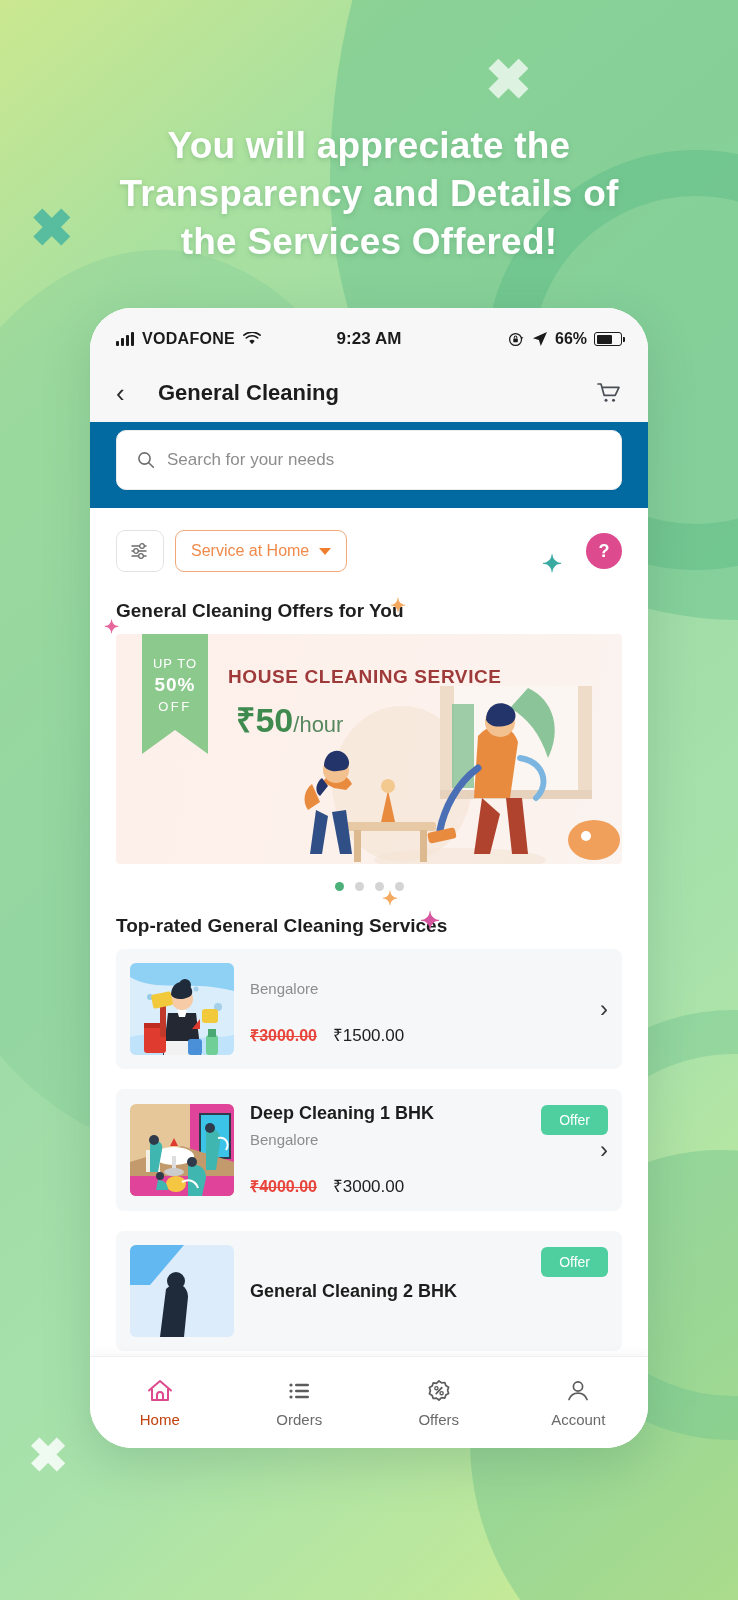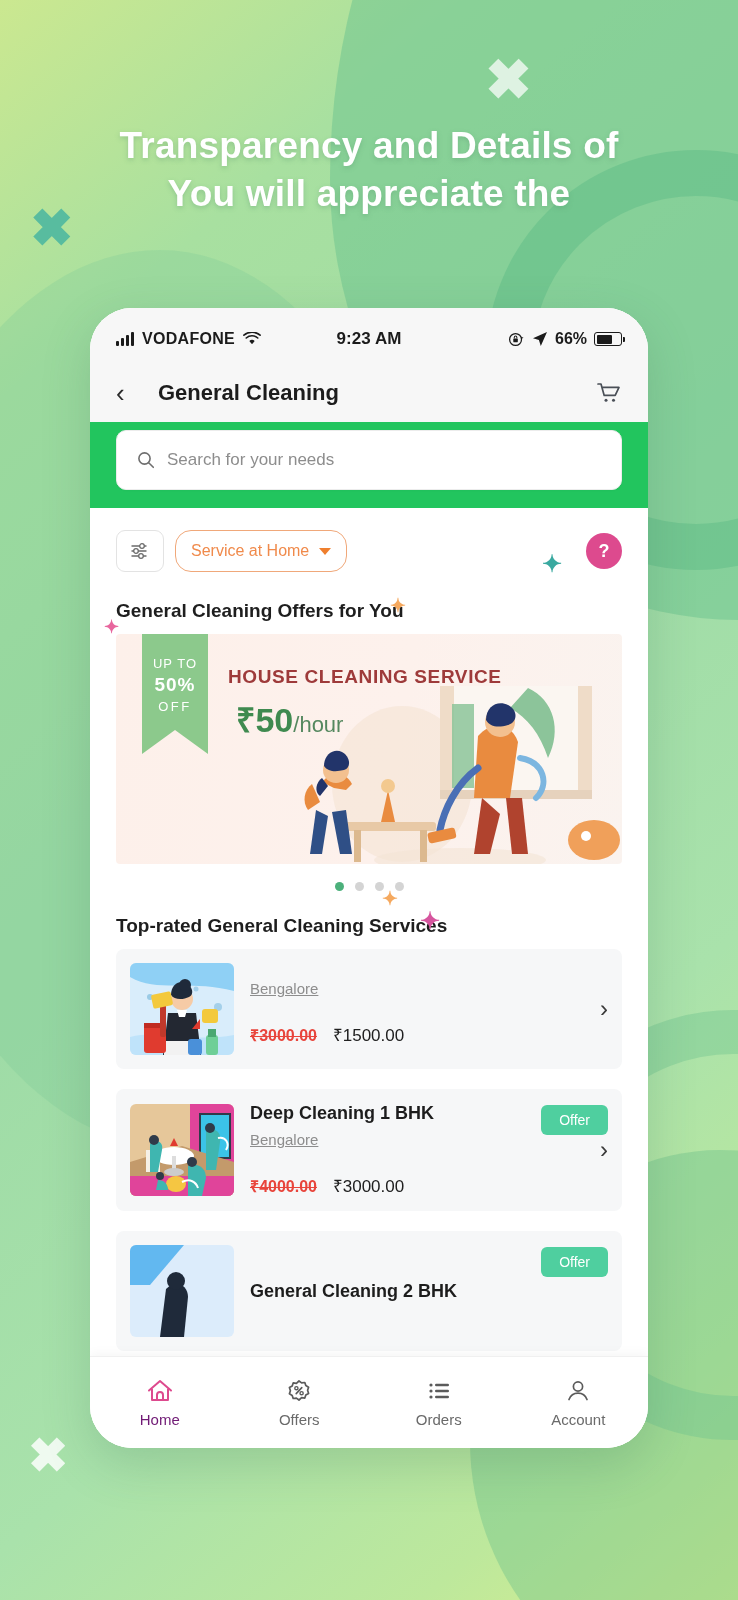--- a/index.html
+++ b/index.html
@@ -115,21 +115,21 @@
   
   .appbar {
     height: 58px; background: #f7f7f7;
     display: flex; align-items: center;
     padding: 0 26px;
   }
   .back-ico { font-size: 26px; color: #2b2b2b; width: 30px; line-height:1; }
   .appbar-title { flex:1; font-size: 22px; font-weight: 600; color: #1c1c1c; margin-left: 12px; }
 
   
-  .searchwrap { background: #22c55e; padding: 8px 26px 18px 26px; }
+  .searchwrap { background: #0369a1; padding: 8px 26px 18px 26px; }
   .searchbox {
     background: #fff; border: 1px solid #ececec; border-radius: 10px;
     height: 60px; display: flex; align-items: center; gap: 12px;
     padding: 0 20px;
     box-shadow: 0 1px 2px rgba(0,0,0,.03);
   }
   .searchbox input {
     border: none; outline: none; flex: 1;
     font-family: inherit; font-size: 17px; color: #8a8a8a; background: transparent;
   }
@@ -139,21 +139,21 @@
   .filterrow {
     display: flex; align-items: center; gap: 11px;
     padding: 22px 26px 6px 26px; background: #fff;
   }
   .filter-sq {
     width: 48px; height: 42px; border: 1px solid #e3e3e3; border-radius: 9px;
     display: flex; align-items: center; justify-content: center; background: #fff;
     flex: none;
   }
   .chip {
-    height: 42px; border-radius: 16px; border: 1px solid #e0e0e0;
+    height: 42px; border-radius: 9px; border: 1px solid #e0e0e0;
     display: flex; align-items: center; gap: 10px;
     padding: 0 15px; font-size: 16px; color: #4b4b4b; background: #fff;
     white-space: nowrap;
   }
   .chip.active { border-color: #f0a87a; color: #f08a4b; }
   .caret { width:0;height:0;border-left:6px solid transparent;border-right:6px solid transparent;border-top:7px solid #3a3a3a; }
   .chip.active .caret { border-top-color: #ef7f2e; }
   .help-btn {
     margin-left: auto;
     width: 36px; height: 36px; border-radius: 50%;
@@ -205,21 +205,21 @@
   
   .cards { padding: 0 26px; display: flex; flex-direction: column; gap: 20px; }
   .card {
     background: #f6f7f8; border-radius: 8px;
     display: flex; align-items: center; gap: 16px;
     padding: 14px; position: relative; min-height: 118px;
   }
   .card-thumb { width: 104px; height: 92px; border-radius: 6px; flex: none; overflow: hidden; }
   .card-body { flex: 1; min-width: 0; }
   .card-title { font-size: 18px; font-weight: 700; color: #1d1d1d; }
-  .card-city { font-size: 15px; color: #8d8d8d; margin-top: 7px; text-decoration: underline; }
+  .card-city { font-size: 15px; color: #8d8d8d; margin-top: 7px; }
   .card-prices { margin-top: 26px; display: flex; align-items: baseline; gap: 16px; }
   .p-old { font-size: 16px; color: #e8453c; text-decoration: line-through; font-weight: 600; }
   .p-new { font-size: 17px; color: #202020; font-weight: 500; }
   .chev { font-size: 24px; color: #3a3a3a; padding-left: 6px; flex:none; }
   .offer-badge {
     position: absolute; right: 14px; top: 16px;
     background: #4fcf9f; color: #fff; font-size: 14px;
     padding: 7px 18px; border-radius: 6px;
   }
 
@@ -229,39 +229,40 @@
     display: flex; align-items: center;
     border-top: 1px solid #f0f0f0;
     box-shadow: 0 -3px 10px rgba(0,0,0,.04);
     z-index: 5;
   }
   .nav-item {
     flex: 1; display: flex; flex-direction: column;
     align-items: center; gap: 7px;
     font-size: 15px; color: #6a6a6a;
   }
-  .nav-item.active { color: #701a75; }
+  .nav-item.active { color: #c2410c; }
 </style>
 </head>
 <body>
 
 <div class="promo-bg">
   <div class="blob-a"></div>
   <div class="blob-b"></div>
   <div class="blob-c"></div>
   <div class="ring-r"></div>
   <div class="ring-r2"></div>
 
   <div class="deco-x x-white-top">✖</div>
   <div class="deco-x x-teal-left">✖</div>
   <div class="deco-x x-white-bot">✖</div>
 
   <div class="headline">
+    <div>You will appreciate the</div>
     <div>Transparency and Details of</div>
-    <div>You will appreciate the</div>
+    <div>the Services Offered!</div>
   </div>
 
   <div class="phone">
    <div class="phone-inner">
 
     <div class="statusbar">
       <div class="sb-left">
         <span class="sig">
               <i></i>
               <i></i>
@@ -496,40 +497,40 @@
       <div class="nav-item active">
         <svg width="28" height="26" viewBox="0 0 28 26">
           <path d="M3 12.5 14 3l11 9.5" fill="none" stroke="#dd4a8e" stroke-width="2" stroke-linecap="round" stroke-linejoin="round"></path>
           <path d="M6 11.5V22h16V11.5" fill="none" stroke="#dd4a8e" stroke-width="2" stroke-linecap="round" stroke-linejoin="round"></path>
           <path d="M11 22v-5a3 3 0 0 1 6 0v5" fill="none" stroke="#dd4a8e" stroke-width="2" stroke-linejoin="round"></path>
         </svg>
         <span>Home</span>
       </div>
       <div class="nav-item">
         <svg width="28" height="26" viewBox="0 0 28 26">
-          <path d="M14 3l2.6 1.9 3.2-.4 1 3.1 2.8 1.6-1 3.1 1 3.1-2.8 1.6-1 3.1-3.2-.4L14 22l-2.6-1.9-3.2.4-1-3.1L4.4 15.8l1-3.1-1-3.1 2.8-1.6 1-3.1 3.2.4z" fill="none" stroke="#5b5b5b" stroke-width="1.7" stroke-linejoin="round"></path>
-          <path d="M11.2 15.6 16.8 9.6" stroke="#5b5b5b" stroke-width="1.6" stroke-linecap="round"></path>
-          <circle cx="11.4" cy="10.2" r="1.6" fill="none" stroke="#5b5b5b" stroke-width="1.4"></circle>
-          <circle cx="16.6" cy="15.2" r="1.6" fill="none" stroke="#5b5b5b" stroke-width="1.4"></circle>
-        </svg>
-        <span>Offers</span>
-      </div>
-      <div class="nav-item">
-        <svg width="28" height="26" viewBox="0 0 28 26">
           <circle cx="6" cy="7" r="1.6" fill="#5b5b5b"></circle>
               <rect x="10" y="5.8" width="14" height="2.5" rx="1.2" fill="#5b5b5b"></rect>
           <circle cx="6" cy="13" r="1.6" fill="#5b5b5b"></circle>
               <rect x="10" y="11.8" width="14" height="2.5" rx="1.2" fill="#5b5b5b"></rect>
           <circle cx="6" cy="19" r="1.6" fill="#5b5b5b"></circle>
               <rect x="10" y="17.8" width="14" height="2.5" rx="1.2" fill="#5b5b5b"></rect>
         </svg>
         <span>Orders</span>
       </div>
       <div class="nav-item">
         <svg width="28" height="26" viewBox="0 0 28 26">
+          <path d="M14 3l2.6 1.9 3.2-.4 1 3.1 2.8 1.6-1 3.1 1 3.1-2.8 1.6-1 3.1-3.2-.4L14 22l-2.6-1.9-3.2.4-1-3.1L4.4 15.8l1-3.1-1-3.1 2.8-1.6 1-3.1 3.2.4z" fill="none" stroke="#5b5b5b" stroke-width="1.7" stroke-linejoin="round"></path>
+          <path d="M11.2 15.6 16.8 9.6" stroke="#5b5b5b" stroke-width="1.6" stroke-linecap="round"></path>
+          <circle cx="11.4" cy="10.2" r="1.6" fill="none" stroke="#5b5b5b" stroke-width="1.4"></circle>
+          <circle cx="16.6" cy="15.2" r="1.6" fill="none" stroke="#5b5b5b" stroke-width="1.4"></circle>
+        </svg>
+        <span>Offers</span>
+      </div>
+      <div class="nav-item">
+        <svg width="28" height="26" viewBox="0 0 28 26">
           <circle cx="14" cy="8.5" r="4.6" fill="none" stroke="#5b5b5b" stroke-width="1.7"></circle>
           <path d="M5 21.5c1.6-4.4 5-6.4 9-6.4s7.4 2 9 6.4" fill="none" stroke="#5b5b5b" stroke-width="1.7" stroke-linecap="round"></path>
         </svg>
         <span>Account</span>
       </div>
     </div>
 
    </div>
   </div>
 </div>

